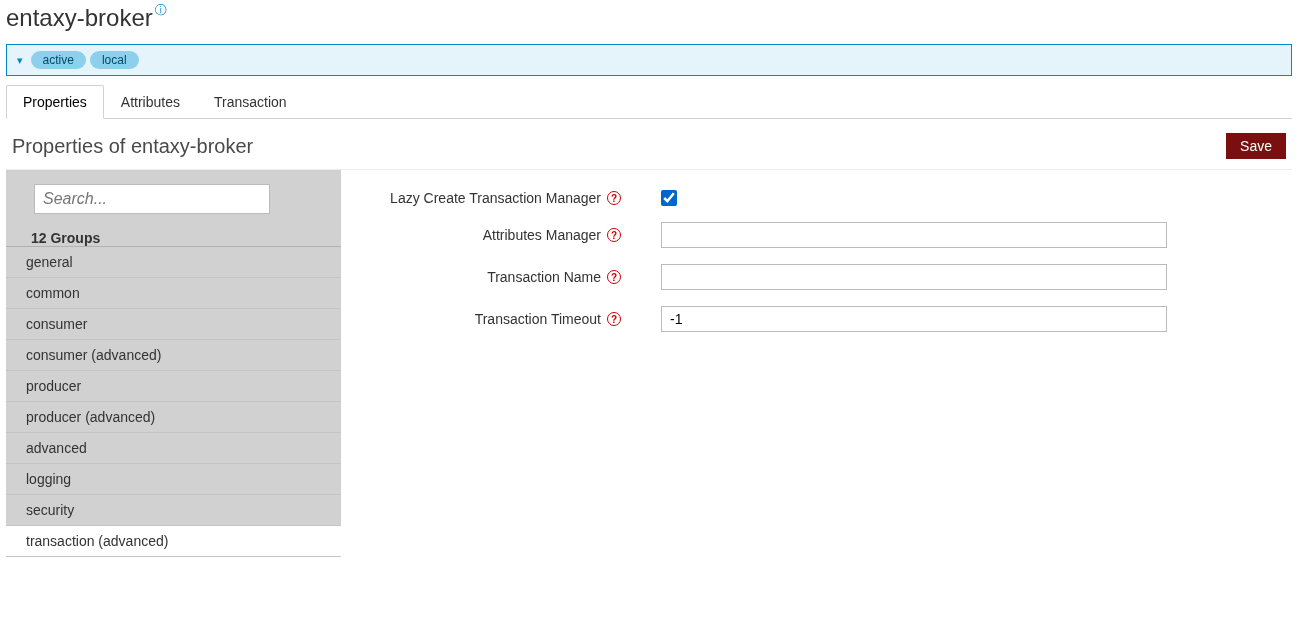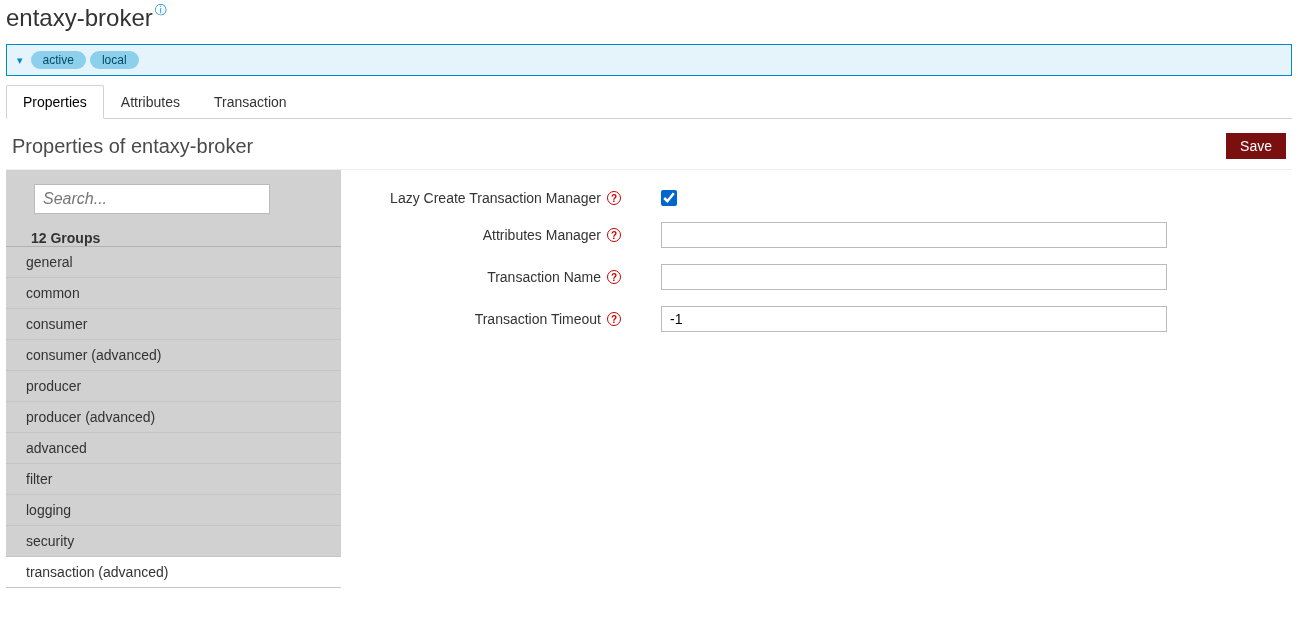--- a/index.html
+++ b/index.html
@@ -213,21 +213,20 @@
     </div>
     <div class="groups-count">12 Groups</div>
     <ul class="group-list" id="group-list">
         <li class="group-item">general</li>
         <li class="group-item">common</li>
         <li class="group-item">consumer</li>
         <li class="group-item">consumer (advanced)</li>
         <li class="group-item">producer</li>
         <li class="group-item">producer (advanced)</li>
         <li class="group-item">advanced</li>
-        <li class="group-item">filter</li>
         <li class="group-item">logging</li>
         <li class="group-item">security</li>
         <li class="group-item selected">transaction (advanced)</li>
       </ul>
   </div>
 
   <div class="form-area" id="form-area">
       <div class="form-row">
         <div class="form-label">
           <span>Lazy Create Transaction Manager</span>

